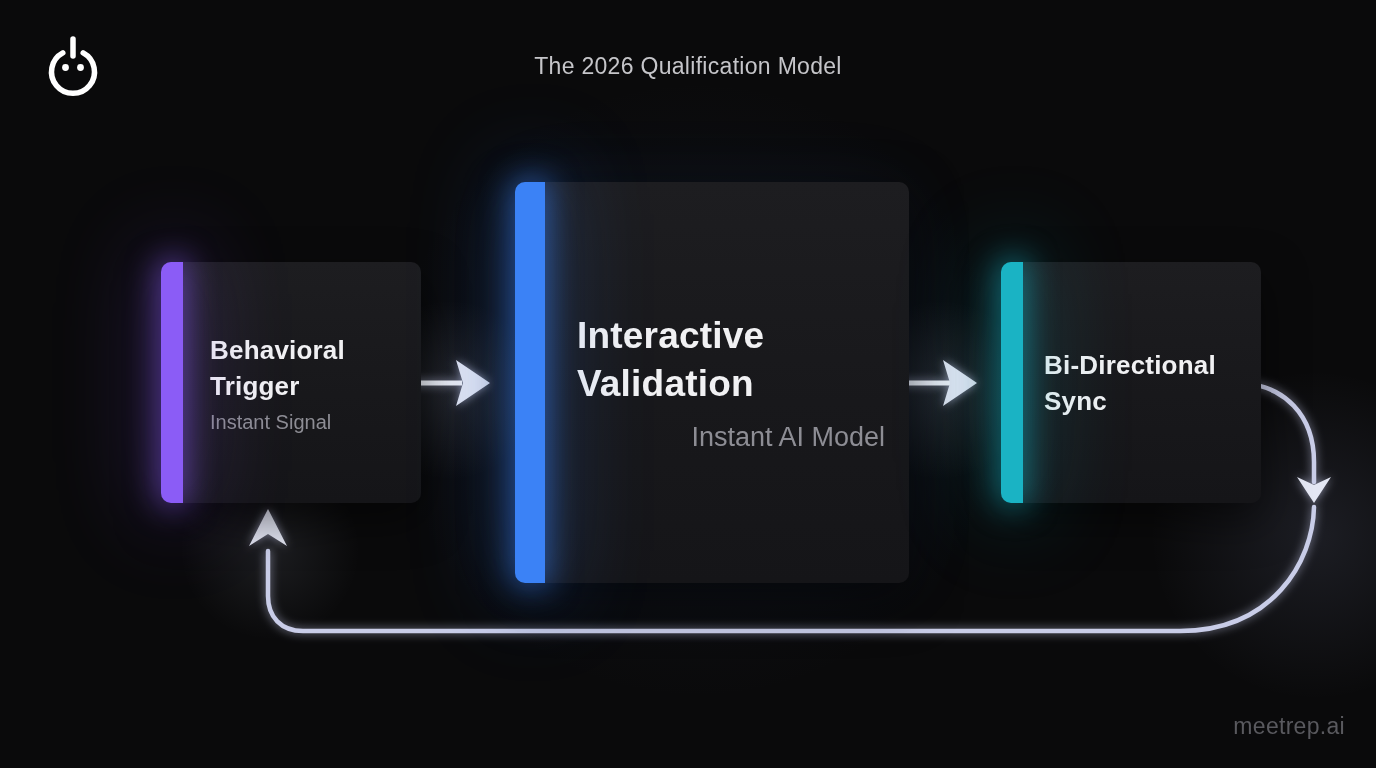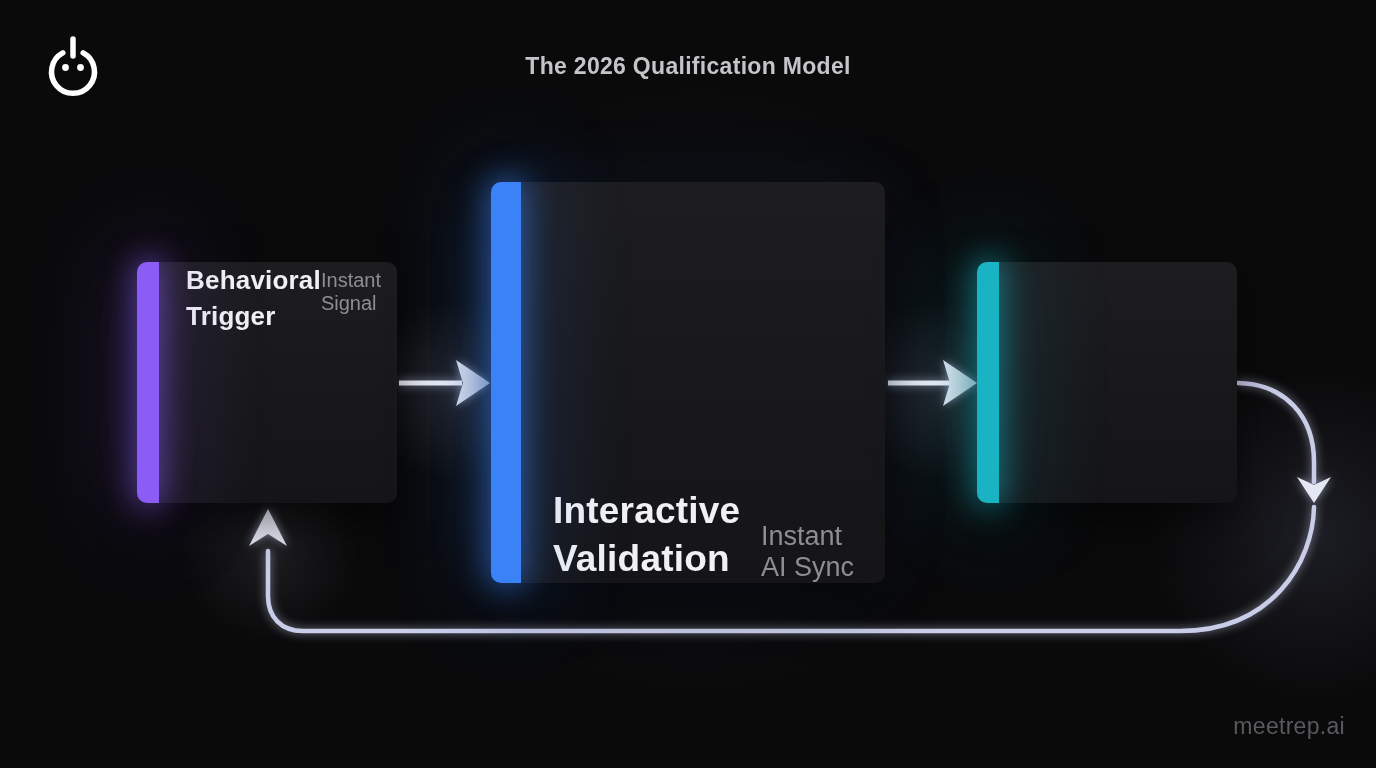--- a/index.html
+++ b/index.html
@@ -16,37 +16,38 @@
     background:radial-gradient(closest-side,rgba(190,200,255,0.10),rgba(0,0,0,0));}
   .glow-arrow1{left:360px;top:300px;width:180px;height:180px;
     background:radial-gradient(closest-side,rgba(220,228,255,0.10),rgba(0,0,0,0));}
   .glow-arrow2{left:850px;top:300px;width:180px;height:180px;
     background:radial-gradient(closest-side,rgba(220,228,255,0.10),rgba(0,0,0,0));}
   .glow-uparrow{left:180px;top:460px;width:180px;height:180px;
     background:radial-gradient(closest-side,rgba(220,228,255,0.09),rgba(0,0,0,0));}
 
   .page-title{
     position:absolute;top:53px;left:0;right:0;text-align:center;
-    font-size:23px;font-weight:700;letter-spacing:.3px;color:#c5c5c9;
+    font-size:23px;font-weight:400;letter-spacing:.3px;color:#c5c5c9;
   }
   .logo{position:absolute;left:42px;top:33px;width:62px;height:66px;}
 
   .footer-brand{
     position:absolute;top:713px;right:31px;
     font-size:23px;color:#59595e;letter-spacing:.3px;
   }
 
   .connectors{position:absolute;left:0;top:0;width:1376px;height:768px;}
 
   .box{
     position:absolute;border-radius:10px;
     background:linear-gradient(180deg,#1d1d20 0%,#18181b 55%,#151518 100%);
     box-shadow:0 16px 44px rgba(0,0,0,.5);
-    display:flex;flex-direction:row;justify-content:center;
+    display:flex;flex-direction:column;justify-content:center;
     box-sizing:border-box;
+    margin-left:24px;
   }
   .box .bar{
     position:absolute;left:0;top:0;bottom:0;
     border-radius:10px 0 0 10px;
     background:var(--accent);
     box-shadow:0 0 30px 4px var(--accent-glow), 0 0 90px 18px var(--accent-soft);
   }
   .box .title{font-weight:700;color:#f1f1f3;letter-spacing:.2px;}
   .box .subtitle{color:#8d8d94;}
 
@@ -116,22 +117,23 @@
 
   <div class="box box-small box-1" style="--accent: #8b5cf6; --accent-glow: rgba(139,92,246,0.55); --accent-soft: rgba(139,92,246,0.22);">
     <div class="bar"></div>
     <div class="title">Behavioral Trigger</div>
     <div class="subtitle">Instant Signal</div>
   </div>
 
   <div class="box box-2" style="--accent: #3b82f6; --accent-glow: rgba(59,130,246,0.55); --accent-soft: rgba(59,130,246,0.22);">
     <div class="bar"></div>
     <div class="title">Interactive Validation</div>
-    <div class="subtitle">Instant AI Sync</div>
+    <div class="subtitle">Instant AI Model</div>
   </div>
 
   <div class="box box-small box-3" style="--accent: #1ab3c4; --accent-glow: rgba(26,179,196,0.55); --accent-soft: rgba(26,179,196,0.22);">
     <div class="bar"></div>
+    <div class="title">Bi-Directional Sync</div>
   </div>
 
   <div class="footer-brand">meetrep.ai</div>
 
 </div>
 
 </body></html>

